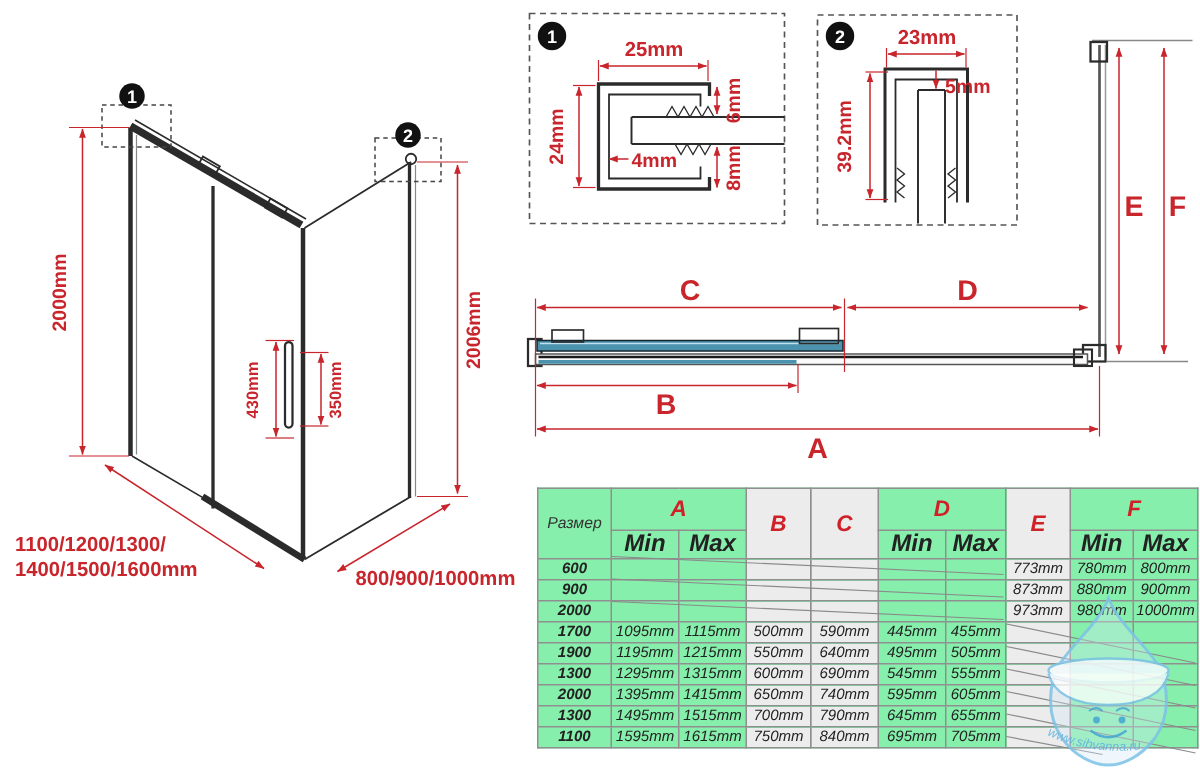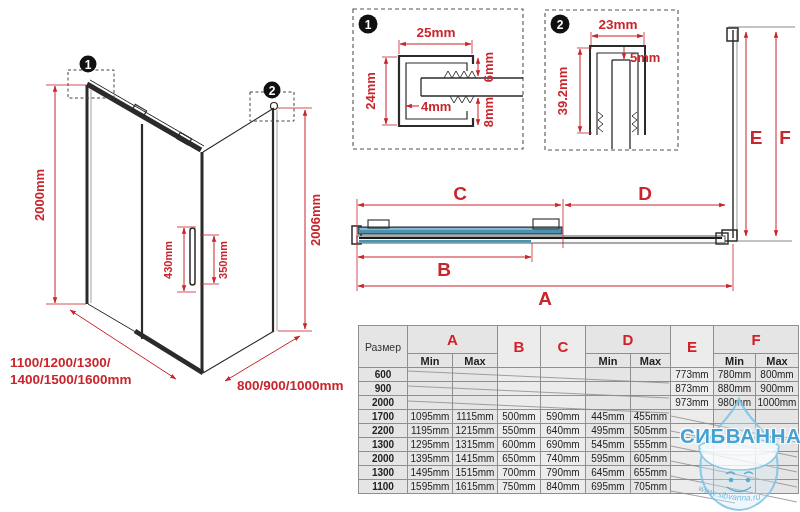--- a/index.html
+++ b/index.html
@@ -10,26 +10,26 @@
   .dim{font-size:13px;font-weight:600;fill:#c8252c;}
   .dimS{font-size:11px;font-weight:600;fill:#c8252c;}
   .dimB{font-size:13.5px;font-weight:600;fill:#c8252c;}
   .big{font-size:19px;font-weight:bold;fill:#c8252c;}
   .mark{font-size:12px;font-weight:bold;fill:#ffffff;}
   .blk{stroke:#2b2b2b;fill:none;}
   .red{stroke:#c8252c;fill:none;stroke-width:1;}
   .redT{stroke:#c8252c;fill:none;stroke-width:0.8;}
   
   .tbl-wrap{position:absolute;left:358px;top:325px;z-index:3;}
-  table{border-collapse:collapse;table-layout:fixed;width:440px;background:#e5e5e5;}
+  table{border-collapse:collapse;table-layout:fixed;width:440px;background:#86efac;font-style:italic;}
   th,td{border:1px solid #8f8f8f;padding:0;text-align:center;vertical-align:middle;
         font-size:10px;color:#222;overflow:hidden;white-space:nowrap;}
   table{border:1.5px solid #555;}
   thead tr:first-child th{height:27px;}
-  thead tr:last-child th{height:13px;font-size:11px;font-weight:bold;}
+  thead tr:last-child th{height:13px;font-size:16px;font-weight:bold;}
   tbody td{height:13px;}
   .letter{color:#cf2127;font-size:15px;font-weight:bold;}
   .size-h{font-size:10.5px;font-weight:normal;color:#333;}
   .shade{background:#ececec;}
   .rowhead{font-weight:bold;}
   .hatch{z-index:4;pointer-events:none;}
   .wm{z-index:5;pointer-events:none;}
   #brand{position:absolute;left:680px;top:424px;z-index:6;pointer-events:none;
          font-size:20.5px;font-weight:bold;color:#3e9fd4;letter-spacing:0.5px;
          text-shadow:1px 1px 0 #fff,-1px -1px 0 #fff,1px -1px 0 #fff,-1px 1px 0 #fff,0 0 3px #fff;
@@ -271,21 +271,21 @@
             <td>1115mm</td>
             <td class="shade">500mm</td>
             <td class="shade">590mm</td>
             <td>445mm</td>
             <td>455mm</td>
             <td class="shade"></td>
             <td></td>
             <td></td>
           </tr>
           <tr>
-            <td class="rowhead">2200</td>
+            <td class="rowhead">1900</td>
             <td>1195mm</td>
             <td>1215mm</td>
             <td class="shade">550mm</td>
             <td class="shade">640mm</td>
             <td>495mm</td>
             <td>505mm</td>
             <td class="shade"></td>
             <td></td>
             <td></td>
           </tr>
@@ -365,15 +365,14 @@
     <circle cx="731" cy="480" r="2.3" fill="#4aa7d8"></circle>
     <circle cx="748" cy="480" r="2.3" fill="#4aa7d8"></circle>
     <path d="M727,487 Q739,496 751,487" fill="none" stroke="#4aa7d8" stroke-width="1.5"></path>
     <path id="wmarc" d="M698,490 Q742,510 790,492" fill="none" stroke="none"></path>
     <text font-size="8.5" font-style="italic" fill="#62b3dd">
       <textPath xlink:href="#wmarc" href="#wmarc">www.sibvanna.ru</textPath>
     </text>
   </g>
 </svg>
 
-<div id="brand">СИБВАННА</div>
 
 </div>
 
 </body></html>

